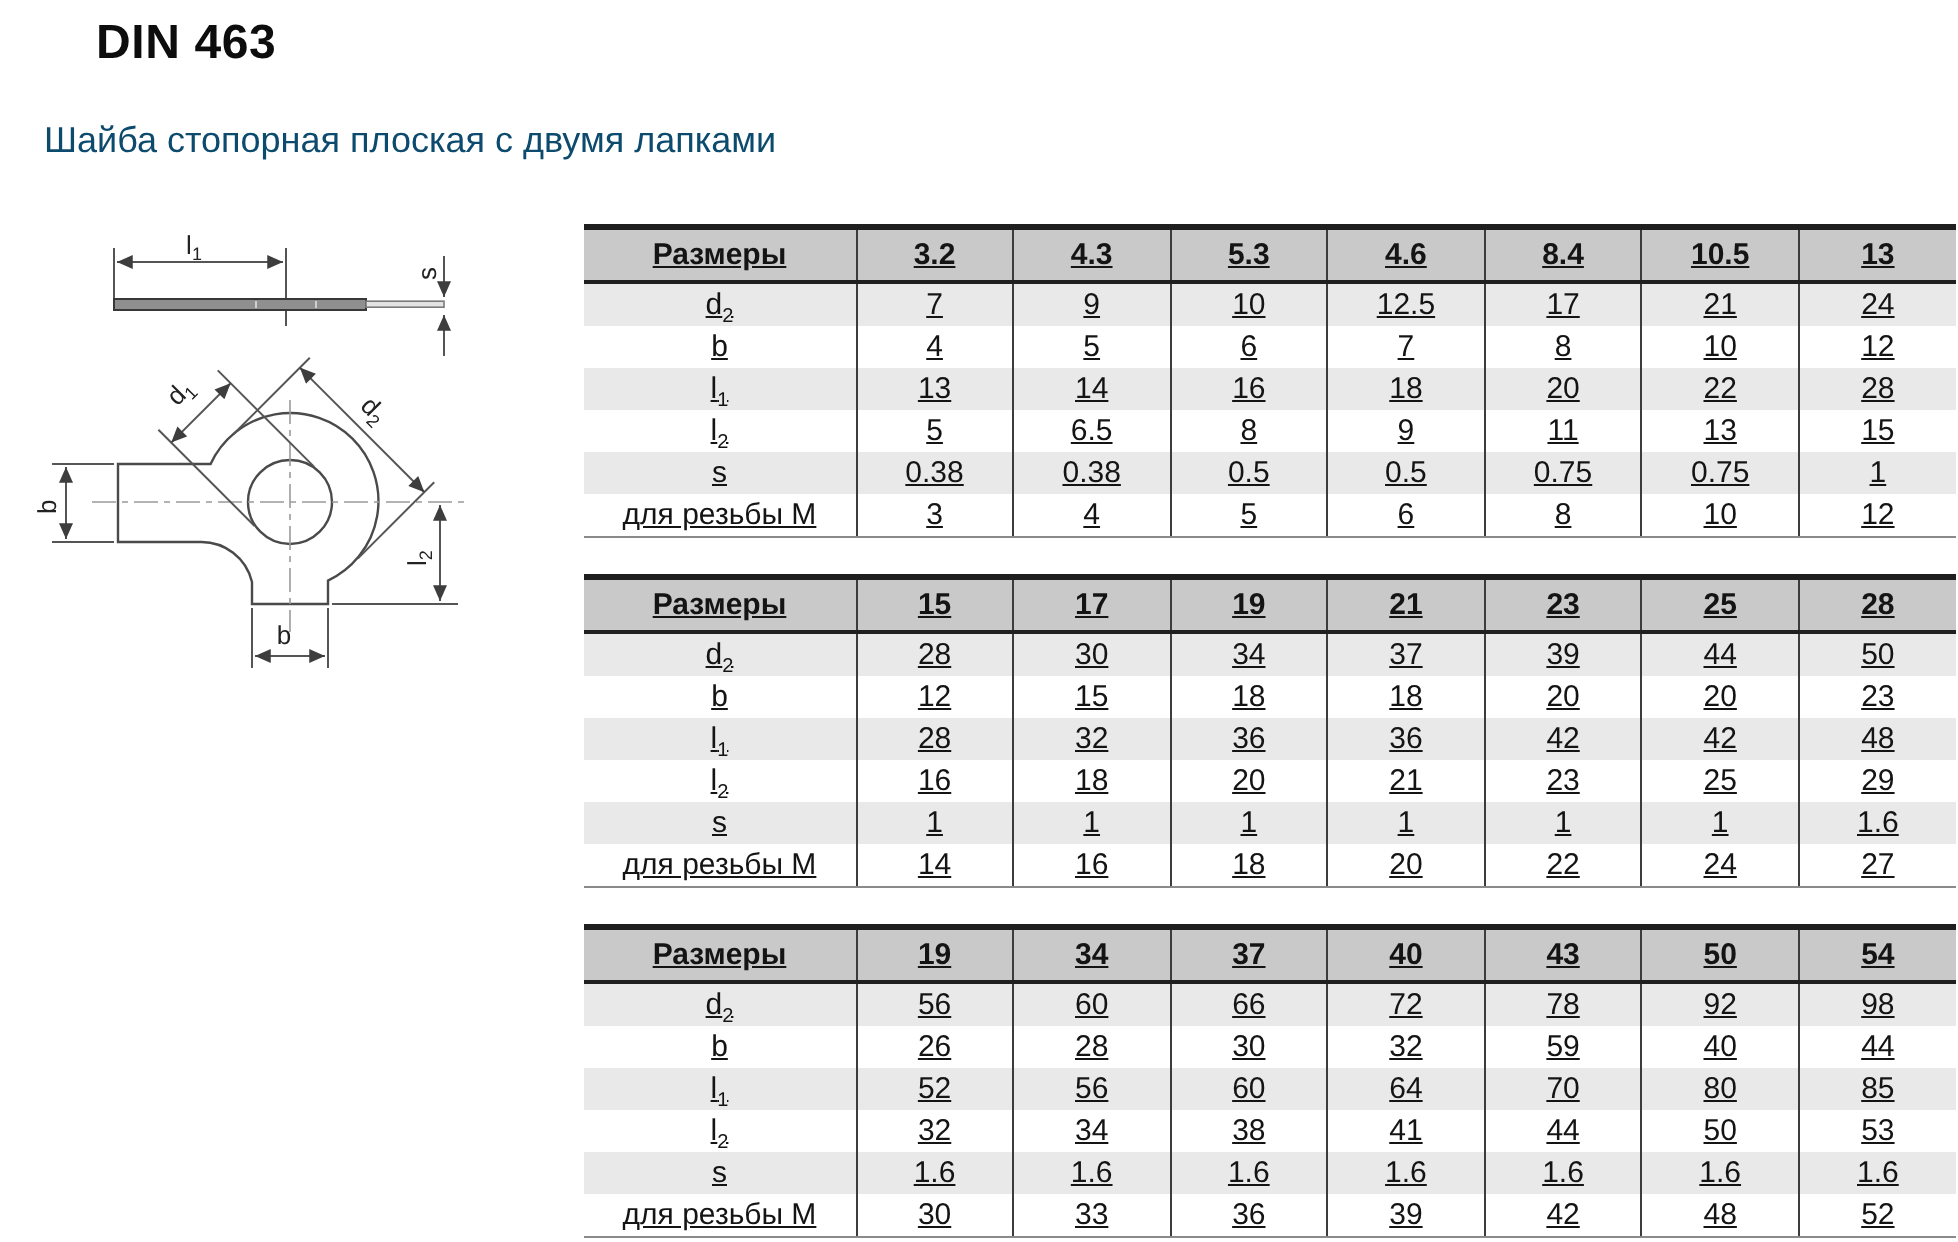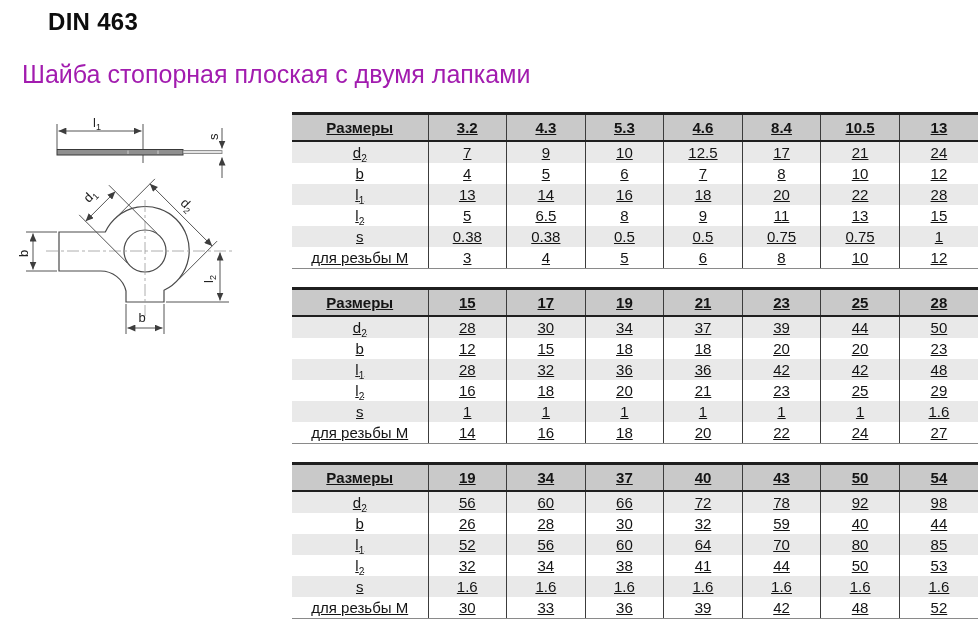--- a/index.html
+++ b/index.html
@@ -1,19 +1,19 @@
 <!DOCTYPE html>
 <html><head>
 <meta charset="utf-8">
 <style>
   html,body{margin:0;padding:0;background:#ffffff;}
   .page{position:relative;width:979px;height:621px;background:#fff;overflow:hidden;
         font-family:"Liberation Sans",sans-serif;color:#111;}
   .title{position:absolute;left:22px;top:8px;font-size:24px;font-weight:700;letter-spacing:.3px;color:#0d0d0d;margin-left:26px;}
-  .subtitle{position:absolute;left:22px;top:60px;font-size:25px;font-weight:400;color:#a21caf;text-align:right;}
+  .subtitle{position:absolute;left:22px;top:60px;font-size:18px;font-weight:400;color:#0c4a6e;text-align:right;}
 
   
   .drawing{position:absolute;left:0;top:100px;}
   .drawing text{font-family:"Liberation Sans",sans-serif;font-size:13px;fill:#222;}
 
   
   table.spec{position:absolute;left:292px;width:686px;border-collapse:collapse;table-layout:fixed;
              font-size:15px;color:#141414;text-decoration:underline;}
   table.spec th,table.spec td{height:21px;line-height:21px;text-align:center;vertical-align:middle;
              padding:0;font-weight:400;white-space:nowrap;}

